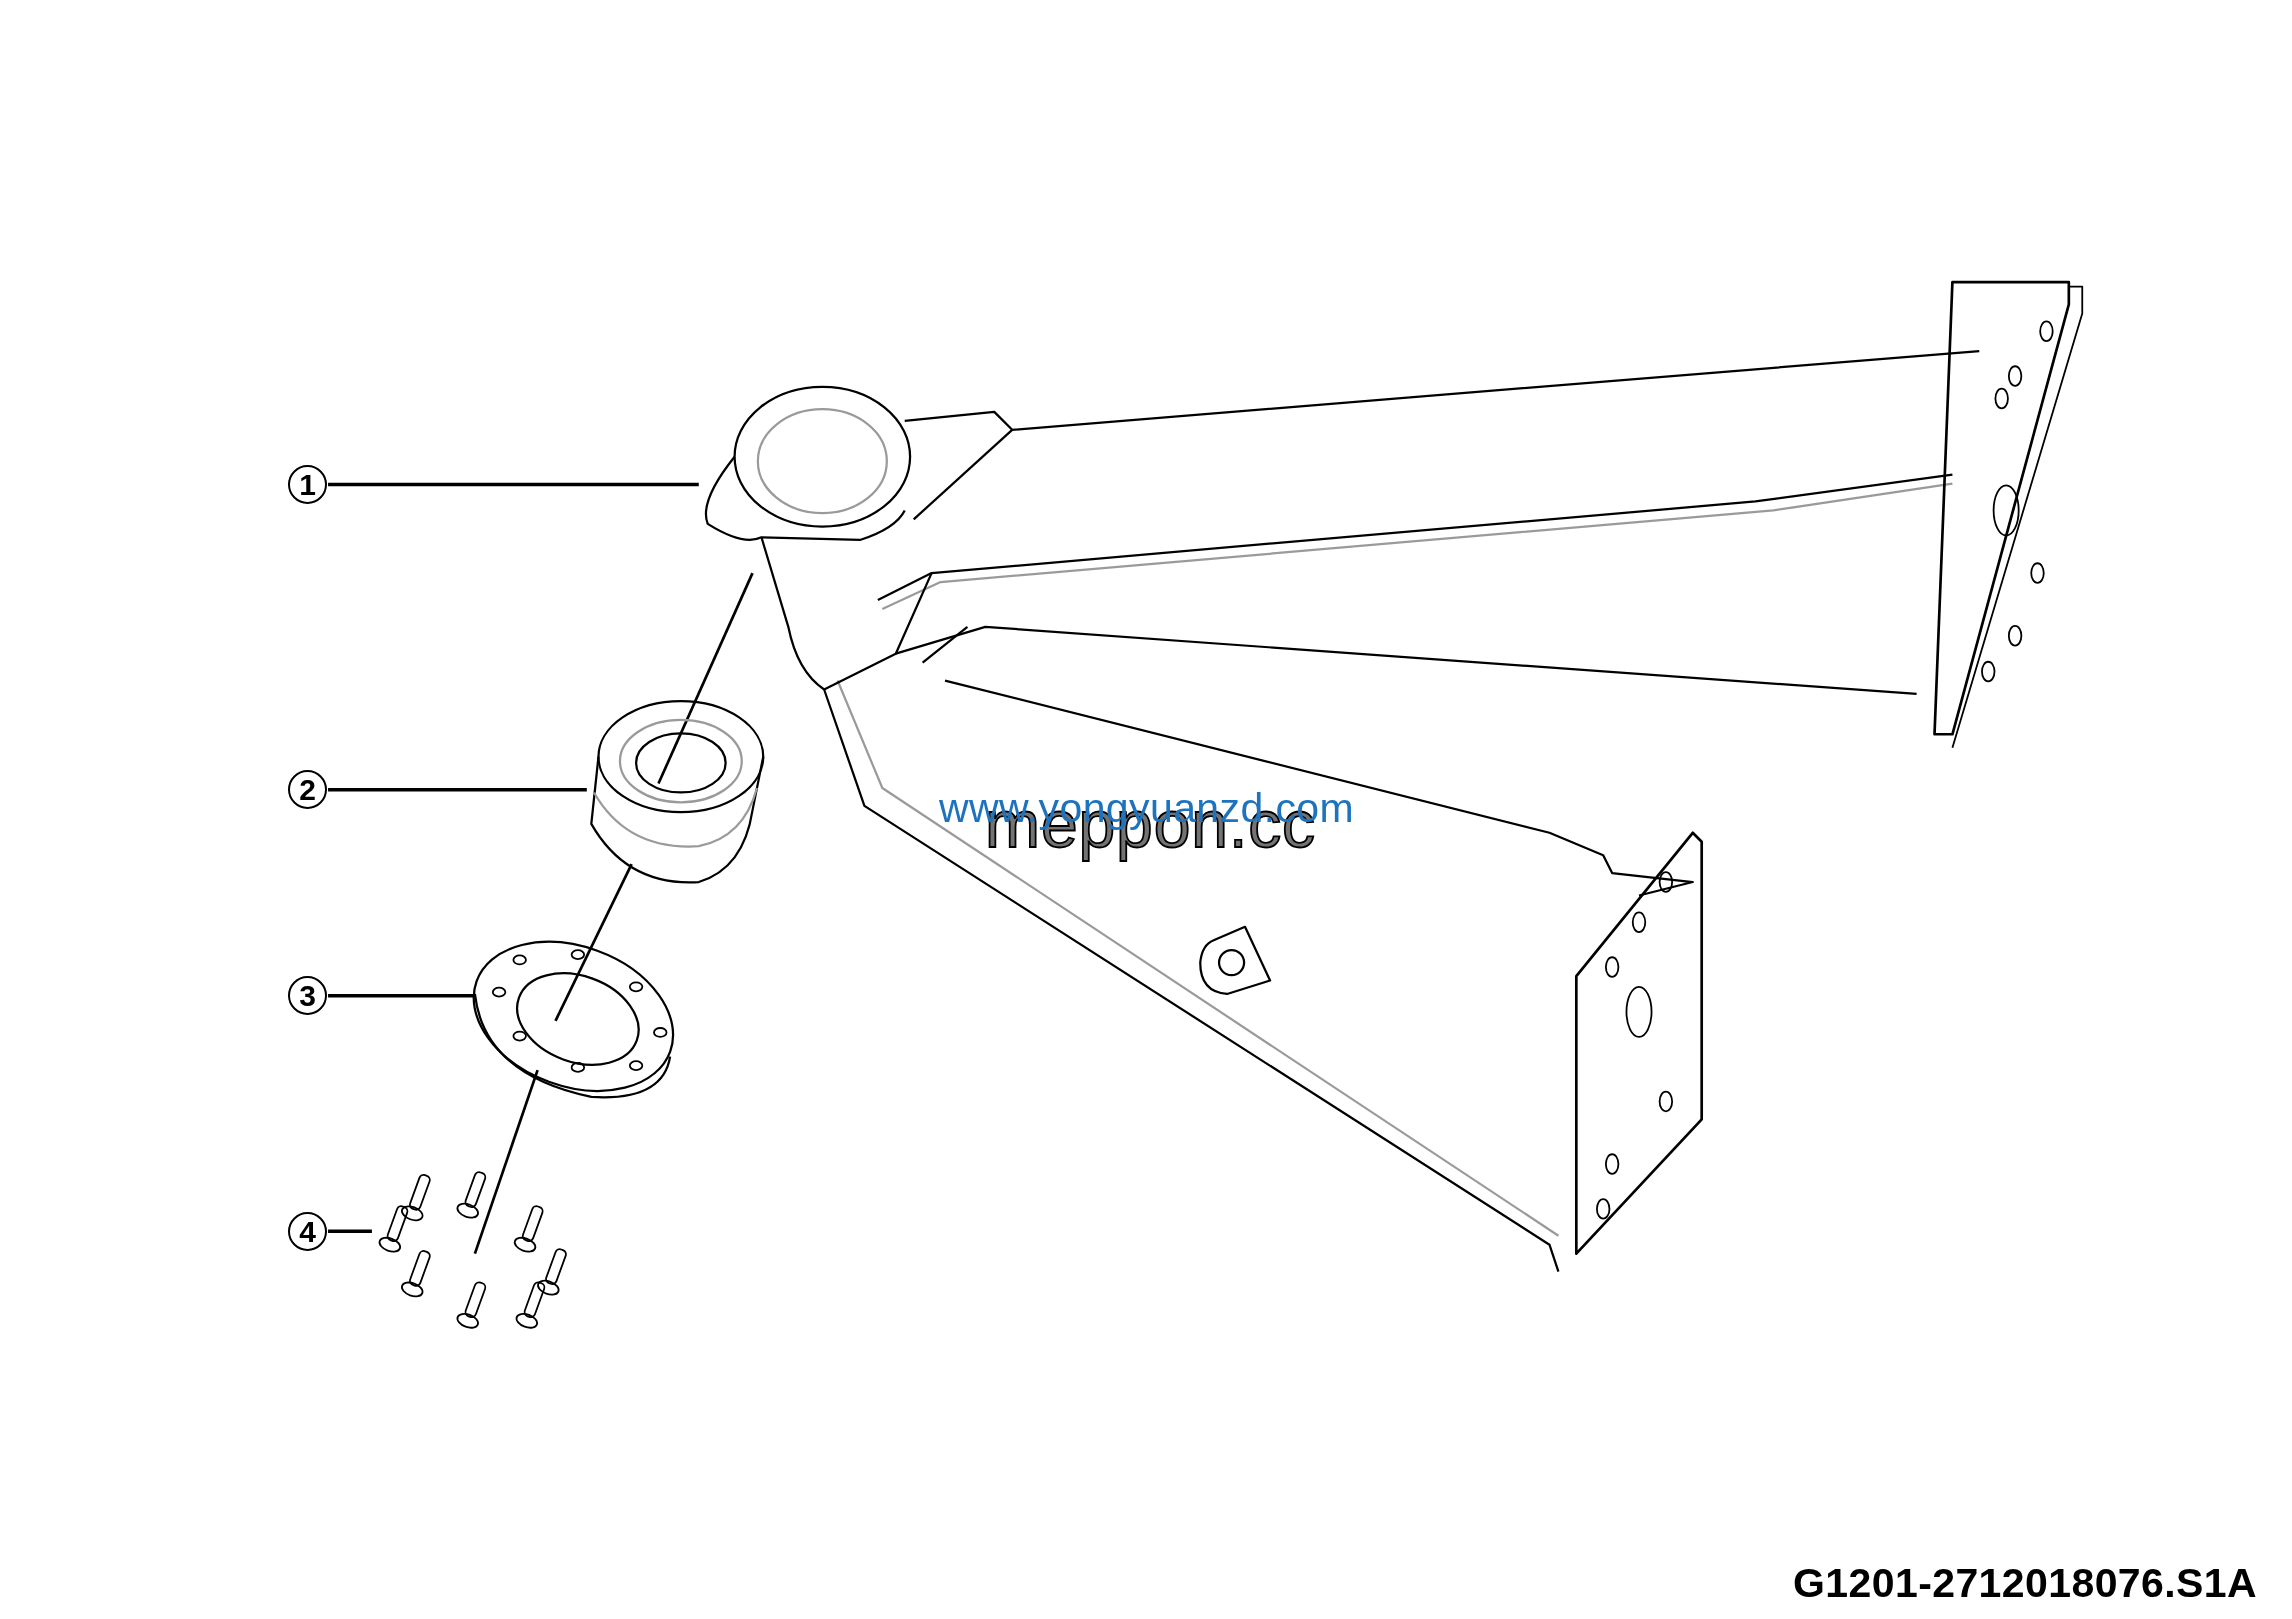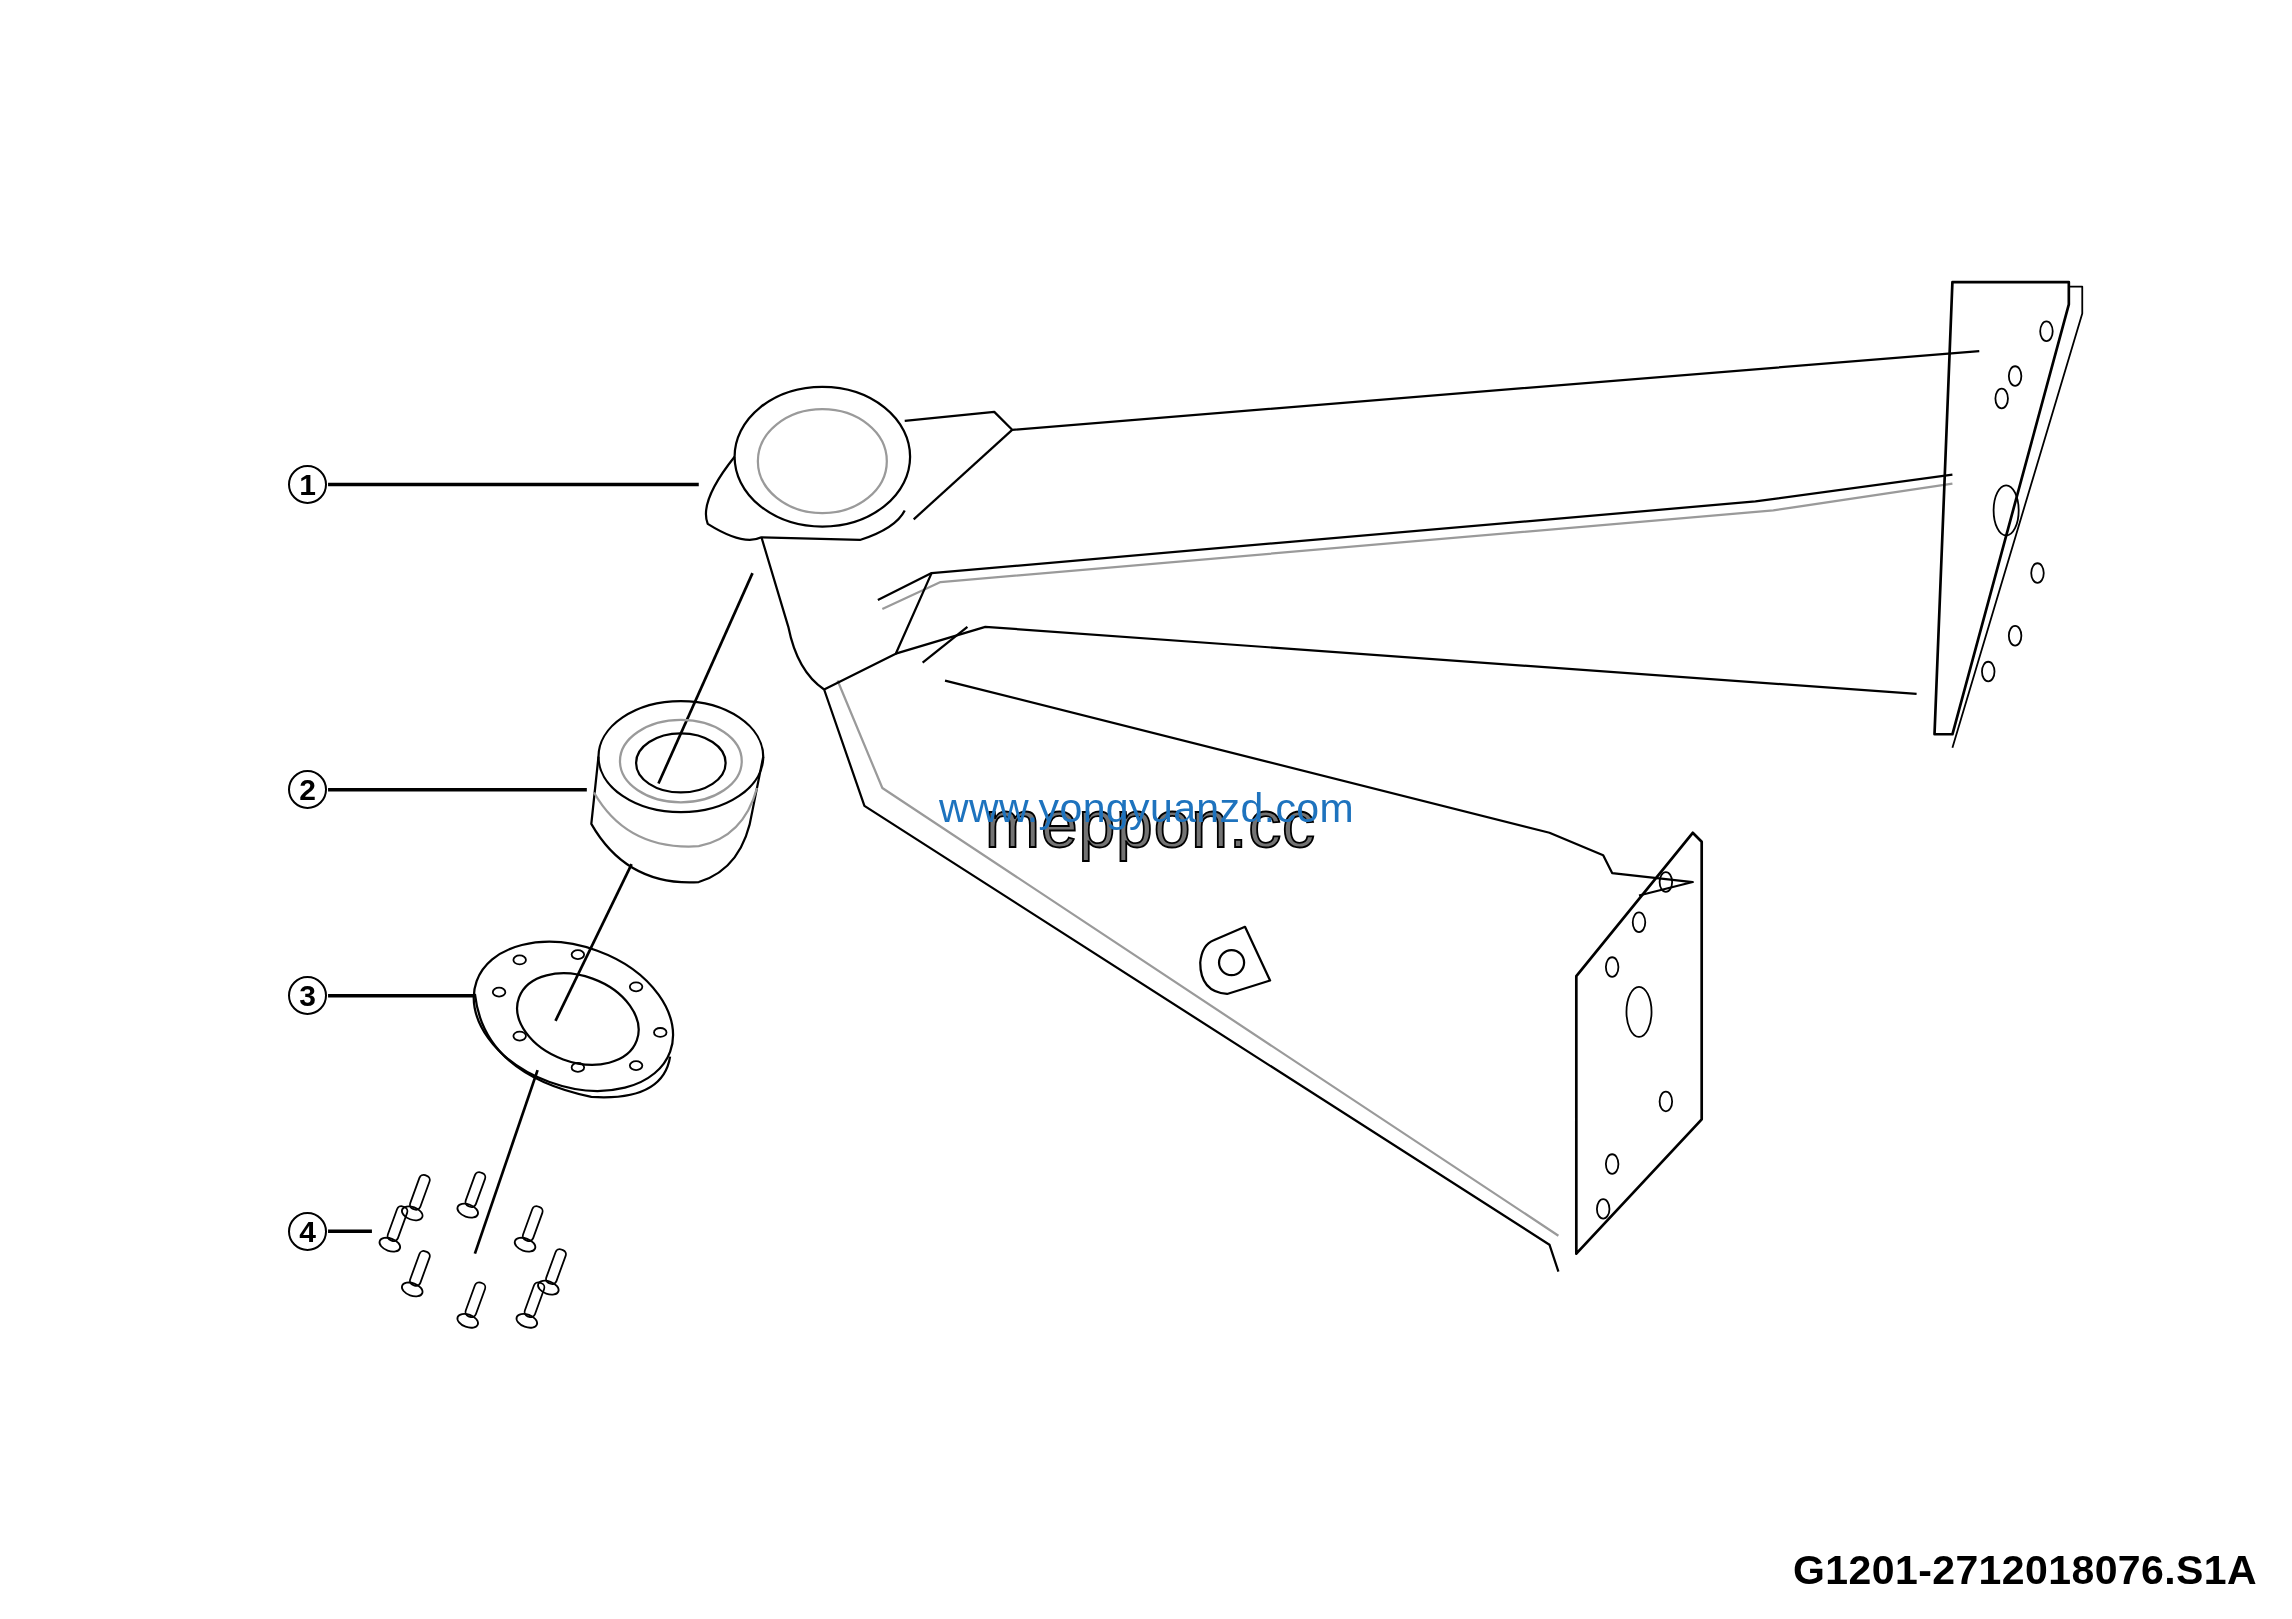--- a/index.html
+++ b/index.html
@@ -3,21 +3,21 @@
 <meta charset="utf-8">
 <style>
   html, body { margin: 0; padding: 0; background: #ffffff; }
   body { width: 2293px; height: 1619px; position: relative; overflow: hidden;
          font-family: "Liberation Sans", sans-serif; }
   #drawing { position: absolute; left: 0; top: 0; width: 2293px; height: 1619px; }
   .callout { position: absolute; width: 39px; height: 39px; border: 2.2px solid #000;
              border-radius: 50%; background: #fff; display: flex; align-items: center;
              justify-content: center; font-weight: bold; font-size: 30px; color: #000;
              box-sizing: border-box; line-height: 1; }
-  .part-code { position: absolute; right: 36px; bottom: 25px; font-weight: bold;
+  .part-code { position: absolute; right: 36px; bottom: 12px; font-weight: bold;
                font-size: 41px; color: #000; letter-spacing: 0.4px; }
   .wm-outline { position: absolute; left: 985px; top: 786px; font-size: 66px;
                 color: #737373; -webkit-text-stroke: 1.8px #000; letter-spacing: 0.9px; }
   .wm-blue { position: absolute; left: 939px; top: 785px; font-size: 41px;
              color: #1e73be; letter-spacing: 0.4px; text-align: right; }
 </style>
 </head>
 <body>
 
 <svg id="drawing" viewBox="0 0 2560 1808" xmlns="http://www.w3.org/2000/svg" fill="none" stroke="#000" stroke-width="2.5" stroke-linejoin="round">

